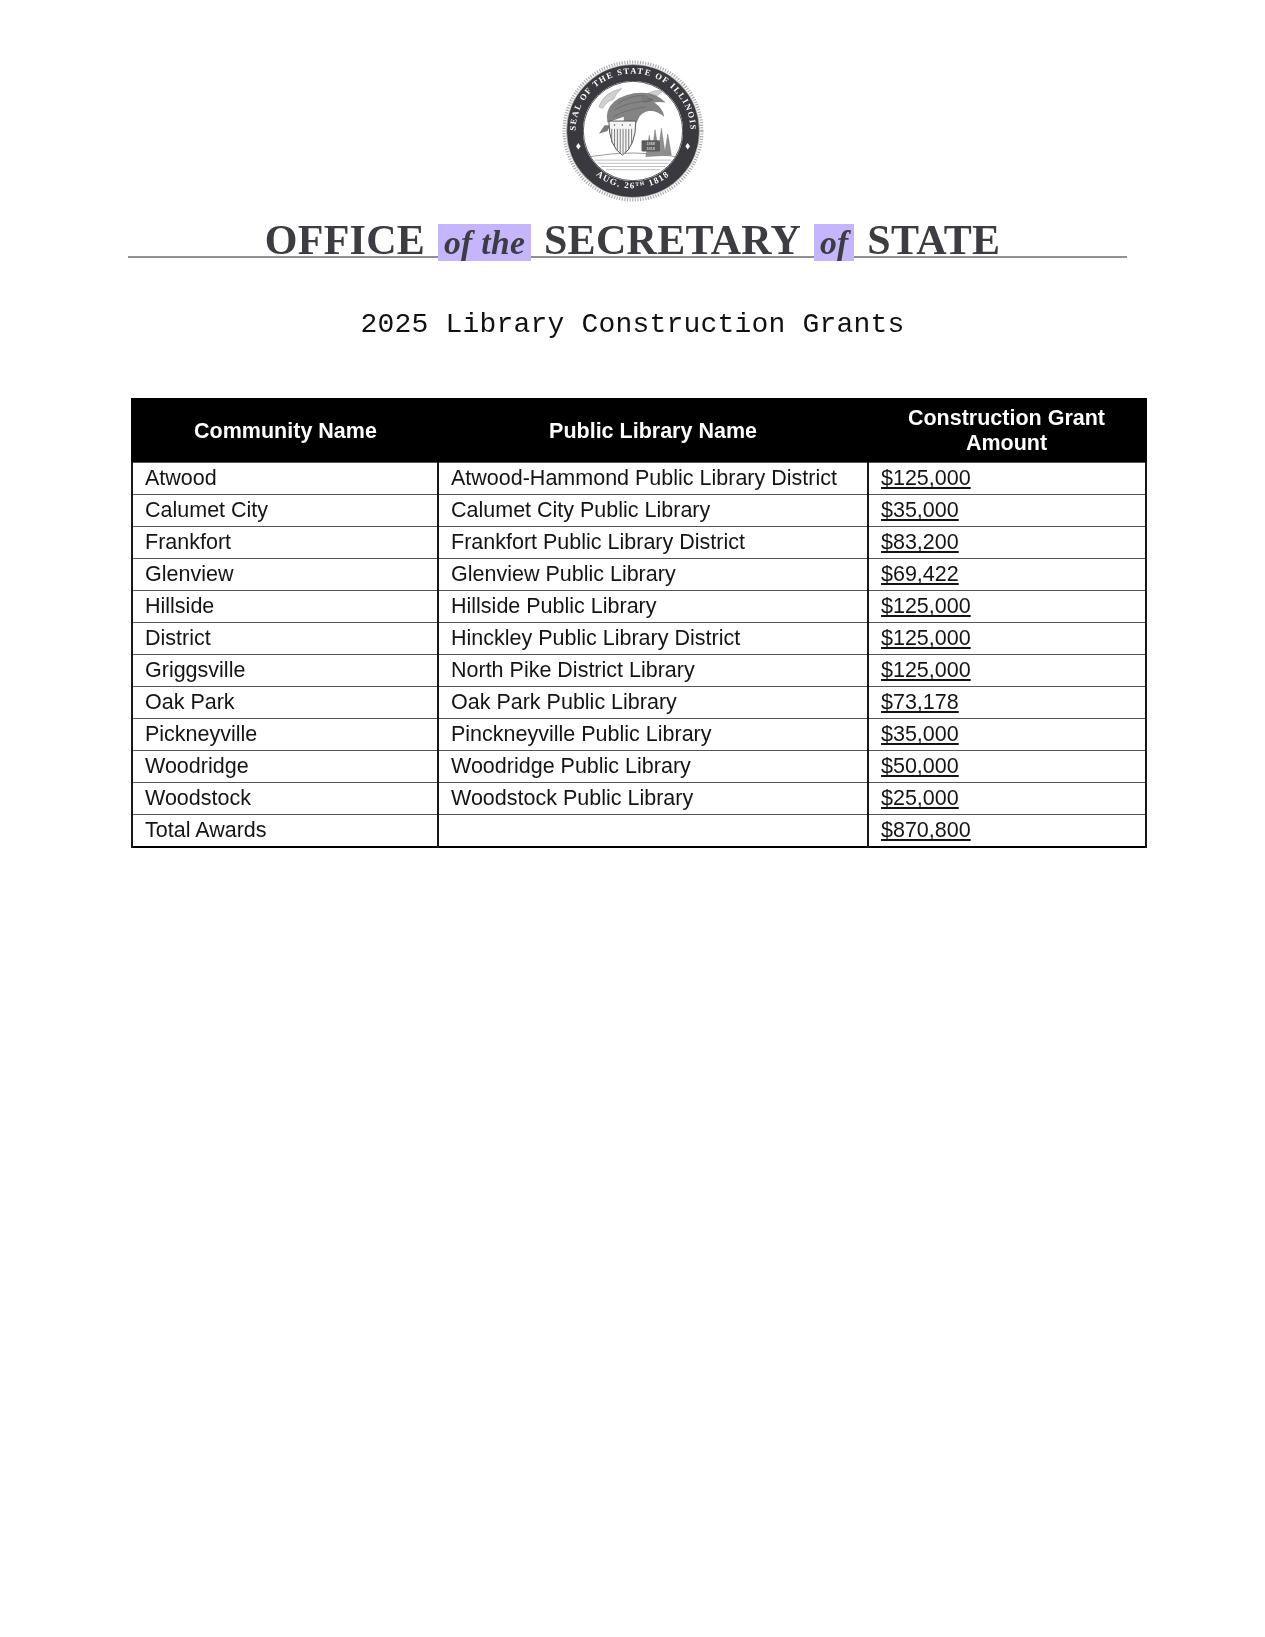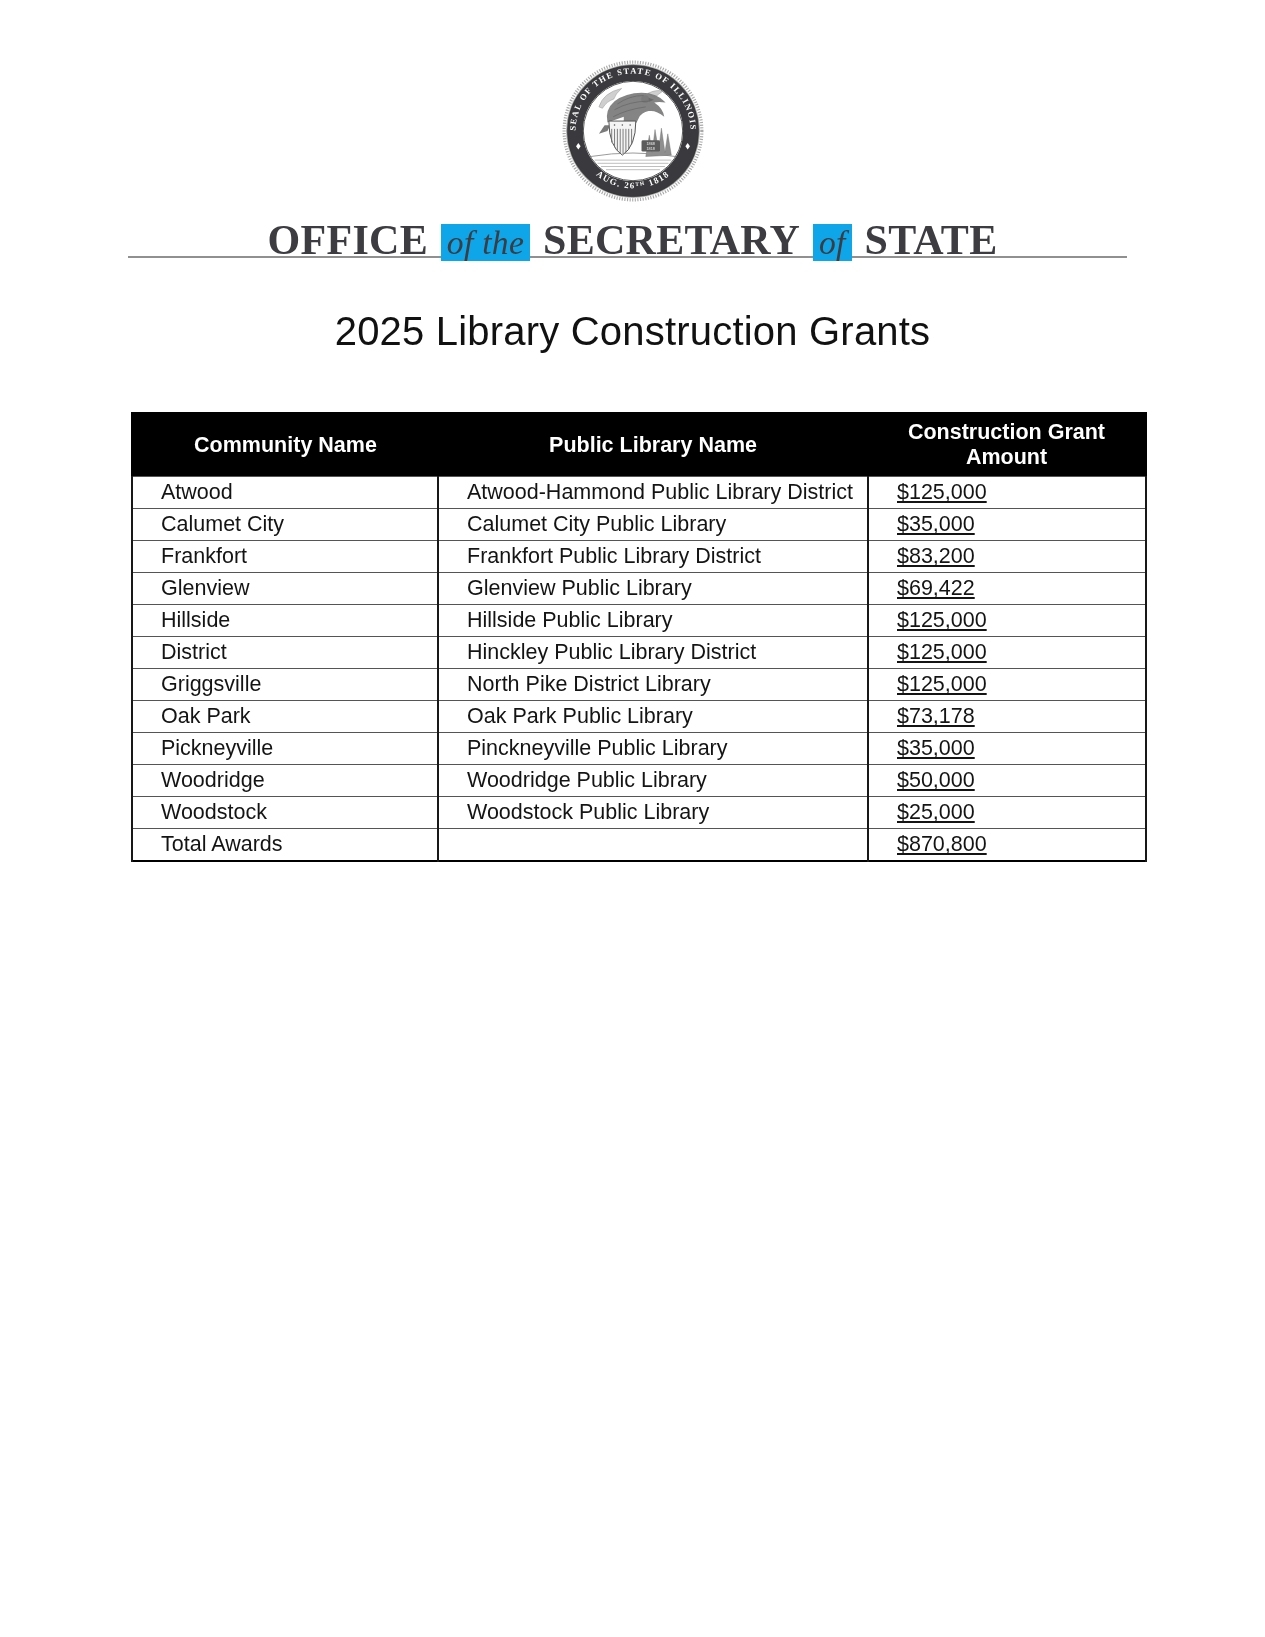--- a/index.html
+++ b/index.html
@@ -10,42 +10,42 @@
   .seal-wrap {padding-top:60px; text-align:center;}
   .seal-svg {width:142px; height:142px;}
 
   
   .office-header {position:relative; margin-top:12px; text-align:center;
     font-family:"Liberation Serif", serif; font-weight:700; color:#3c3c41;
     font-size:42px; letter-spacing:0.3px; line-height:1.08;}
   .office-rule {position:absolute; left:128px; width:999px; bottom:5px; height:0;
     border-top:2px solid #909090; z-index:1;}
   .office-word {position:relative; z-index:0; padding:0 2px;}
-  .office-of {position:relative; z-index:2; background:#0ea5e9; padding:0 6px;
-    font-style:italic; font-size:0.80em; font-weight:400;}
+  .office-of {position:relative; z-index:2; background:#c4b5fd; padding:0 6px;
+    font-style:italic; font-size:0.80em; font-weight:700;}
 
   .byline {margin-top:9px; text-align:center; font-family:"Liberation Serif", serif;
     font-weight:700; font-size:28px; color:#3c3c41; letter-spacing:0.2px;}
   .byline-sep {display:inline-block; padding:0 13px; font-size:19px; vertical-align:3px;}
 
   
-  .doc-title {margin-top:46px; text-align:center; font-size:40px; font-weight:400;
-    color:#111; letter-spacing:0.2px;}
+  .doc-title {margin-top:46px; text-align:center; font-size:28px; font-weight:400;
+    color:#111; letter-spacing:0.2px;font-family:Liberation Mono, monospace;}
 
   
   .table-wrap {margin:58px 12px 0 131px;}
   table.grants {border-collapse:collapse; table-layout:fixed; width:1014px;
     font-size:21.5px; color:#141414; border:2.5px solid #000;}
   col.c1 {width:306px;} col.c2 {width:430px;} col.c3 {width:278px;}
   table.grants thead th {background:#000; color:#fff; font-weight:700; font-size:21.5px;
     text-align:center; vertical-align:middle; line-height:25px; padding:5px 8px; height:52px;
     border:0;}
   table.grants td {border-top:1.5px solid #555; border-bottom:1.5px solid #555;
     border-left:2px solid #181818; border-right:2px solid #181818;
-    height:31px; padding:0 28px; vertical-align:middle; white-space:nowrap; overflow:hidden;}
+    height:31px; padding:0 12px; vertical-align:middle; white-space:nowrap; overflow:hidden;}
   td.cell-amount {padding-left:14px;text-decoration:underline;}
   tr.total-row td.cell-community {font-weight:400;}
 </style>
 </head>
 <body>
 
 <div class="page">
 
   <div class="seal-wrap">
     <svg class="seal-svg" viewBox="0 0 200 200">

